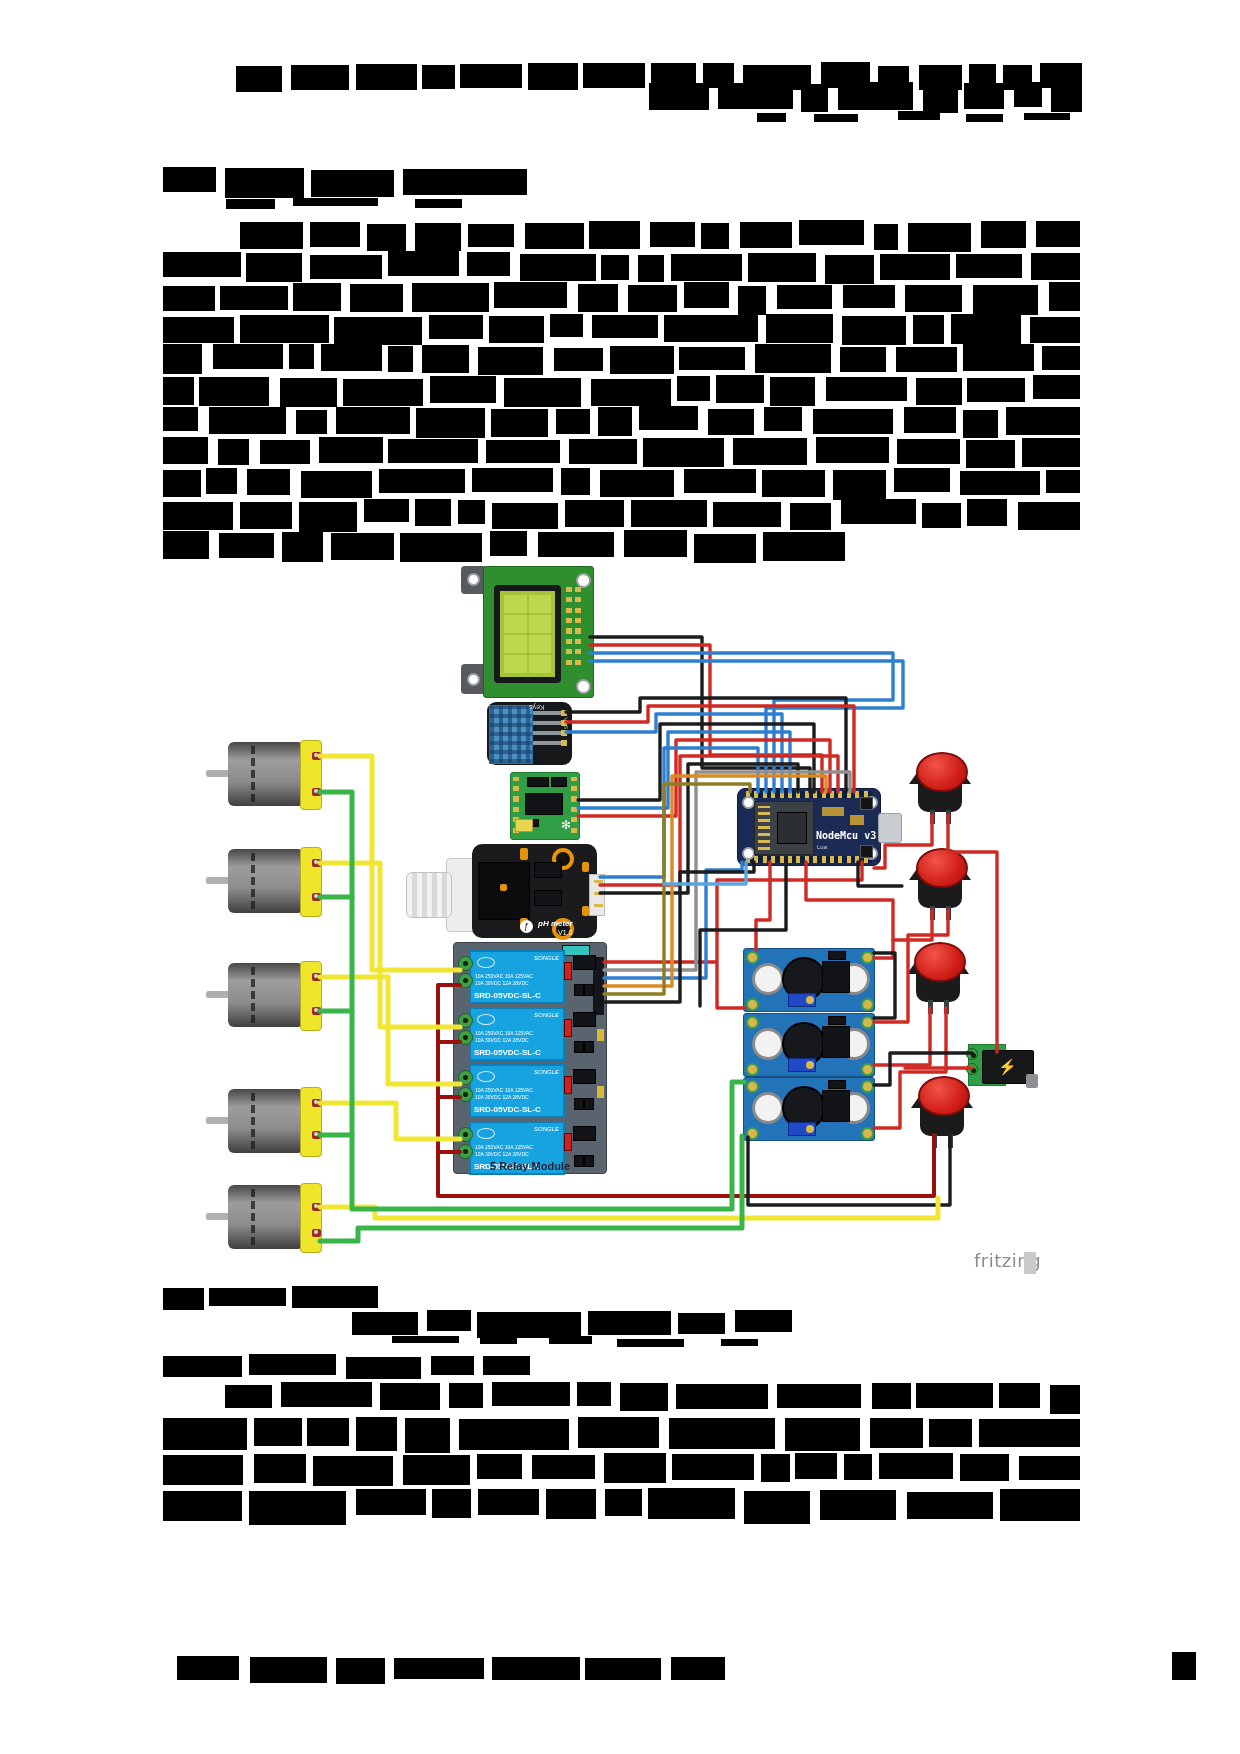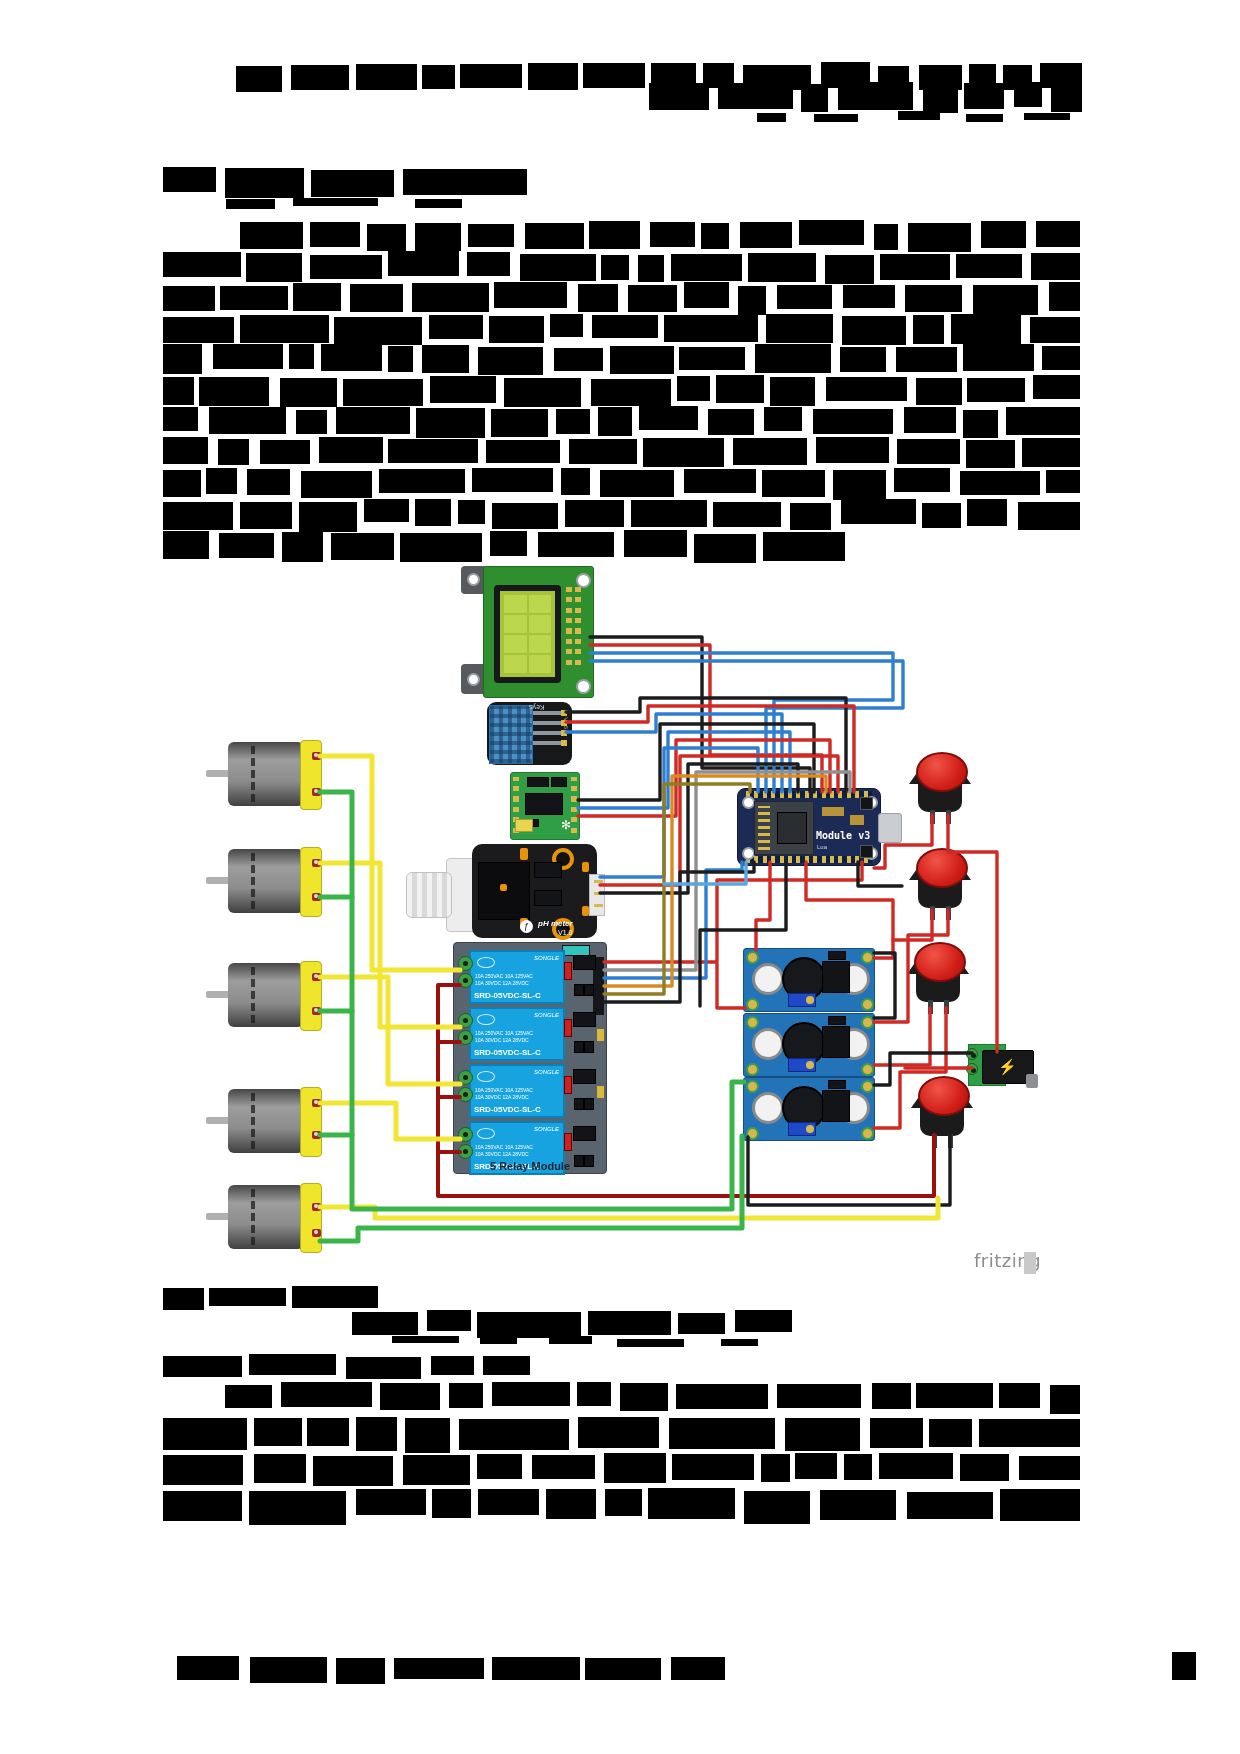--- a/index.html
+++ b/index.html
@@ -413,21 +413,21 @@
       <span class="hole" style="left:4px;top:7px;width:9px;height:9px"></span>
       <span class="hole" style="left:127px;top:7px;width:9px;height:9px"></span>
       <span class="hole" style="left:4px;top:58px;width:9px;height:9px"></span>
       <span class="hole" style="left:127px;top:58px;width:9px;height:9px"></span>
       <span class="esp" style="left:16px;top:12px;width:58px;height:52px">
         <span class="antenna" style="left:3px;top:4px;width:12px;height:44px"></span>
         <span class="chip" style="left:22px;top:10px;width:28px;height:30px;background:#2a2d31"></span>
       </span>
       <span class="gold" style="left:84px;top:18px;width:22px;height:9px;background:#b89338"></span>
       <span class="gold" style="left:112px;top:26px;width:14px;height:10px;background:#b89338"></span>
-      <span class="tinytext" style="left:78px;top:42px;font-size:10px;font-weight:bold;font-family:'DejaVu Sans Mono',monospace">Module v3</span>
+      <span class="tinytext" style="left:78px;top:42px;font-size:10px;font-weight:bold;font-family:'DejaVu Sans Mono',monospace">NodeMcu v3</span>
       <span class="tinytext" style="left:79px;top:55px;font-size:6px;color:#cfd6e4">Lua</span>
       <span class="chip" style="left:122px;top:8px;width:11px;height:11px;border:1px solid #555"></span>
       <span class="chip" style="left:122px;top:56px;width:11px;height:11px;border:1px solid #555"></span>
       <span class="abs" style="left:140px;top:24px;width:22px;height:28px;background:#c9ccd1;border:1px solid #9aa0a6;border-radius:3px"></span>
     </div>
 
     <div class="relay-board" style="left:453px;top:942px;width:152px;height:230px">
       <span class="abs" style="left:108px;top:2px;width:26px;height:9px;background:#35c4bd;border:1px solid #111"></span>
       <span class="abs" style="left:139px;top:14px;width:11px;height:58px;background:#14161c"></span>
 

